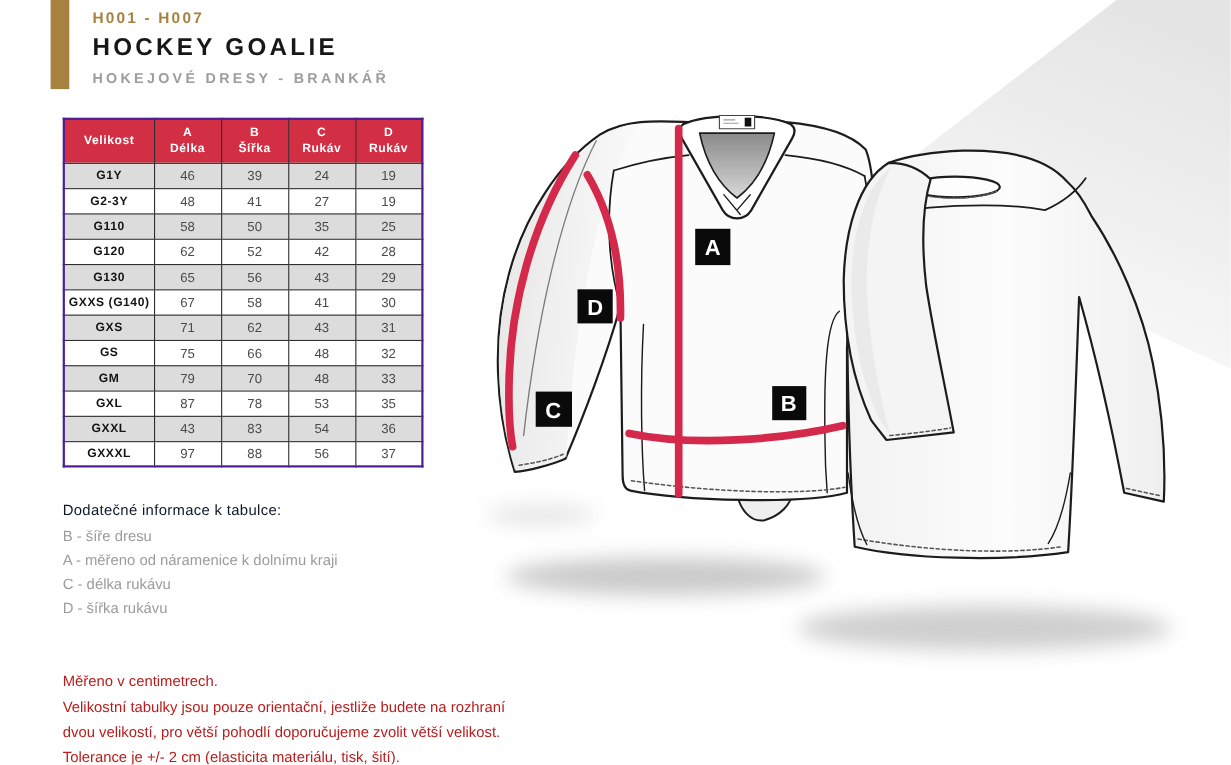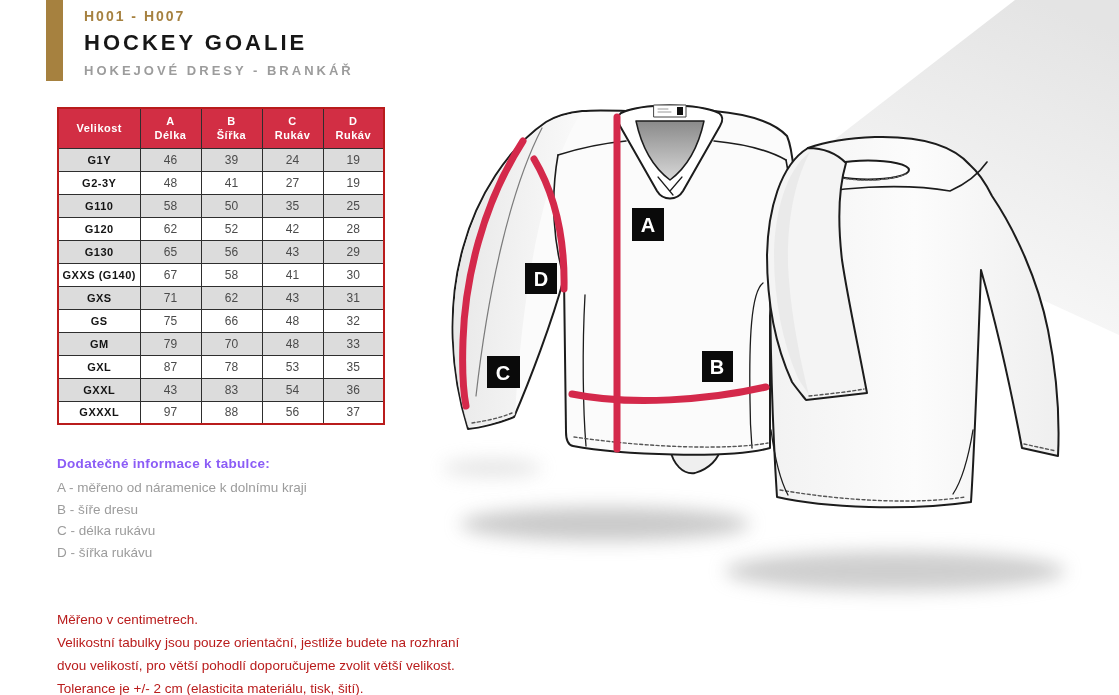--- a/index.html
+++ b/index.html
@@ -9,33 +9,33 @@
 
   
   .brand-bar { position:absolute; left:46px; top:0; width:17px; height:81px; background:#a6813f; }
   .hdr { position:absolute; left:84px; top:8px; }
   .hdr .code { font-size:14px; font-weight:bold; letter-spacing:2px; color:#a6813f; }
   .hdr .title { font-size:22px; font-weight:800; letter-spacing:3px; color:#171717; margin-top:1px; line-height:36px; }
   .hdr .subtitle { font-size:13px; font-weight:bold; letter-spacing:3px; color:#9c9c9c; margin-top:2px; }
 
   
   table.sizes { position:absolute; left:57px; top:107px; width:327px;
-    border-collapse:collapse; border:2px solid #b91c1c; table-layout:fixed; }
+    border-collapse:collapse; border:2px solid #4c1d95; table-layout:fixed; }
   table.sizes th, table.sizes td { border:1px solid #2e2e2e; text-align:center; vertical-align:middle; }
   table.sizes th { background:#d22e44; color:#ffffff; font-size:11px; font-weight:bold;
     height:40px; line-height:14px; letter-spacing:0.5px; }
   table.sizes td { height:23px; font-size:12px; color:#4b4b4b; background:#ffffff; }
   table.sizes td.size { font-size:11px; font-weight:bold; color:#141414; letter-spacing:0.5px; }
   table.sizes tbody tr:nth-child(odd) td { background:#dcdcdc; }
   col.c-size { width:82px; }
   col.c-val { width:61px; }
 
   
   .info { position:absolute; left:57px; top:456px; }
-  .info .heading { font-size:13.5px; font-weight:bold; color:#8b5cf6; margin-bottom:6px; letter-spacing:0.3px; }
+  .info .heading { font-size:13.5px; font-weight:normal; color:#0f172a; margin-bottom:6px; letter-spacing:0.3px; }
   .info .line { font-size:13.5px; color:#9c9c9c; line-height:21.5px; }
   .notes { position:absolute; left:57px; top:608px; }
   .notes .line { font-size:13.5px; color:#b91c1c; line-height:23px; }
 
   
   .diagram { position:absolute; left:430px; top:0; width:689px; height:695px; }
   .diagram svg { display:block; width:689px; height:695px; }
   .measure-letter { font-family:"Liberation Sans", sans-serif; font-size:20px; font-weight:bold; fill:#ffffff; }
 </style>
 </head>
@@ -150,22 +150,22 @@
           <td>97</td>
           <td>88</td>
           <td>56</td>
           <td>37</td>
         </tr>
     </tbody>
   </table>
 
   <div class="info">
     <div class="heading">Dodatečné informace k tabulce:</div>
+    <div class="line">B - šíře dresu</div>
     <div class="line">A - měřeno od náramenice k dolnímu kraji</div>
-    <div class="line">B - šíře dresu</div>
     <div class="line">C - délka rukávu</div>
     <div class="line">D - šířka rukávu</div>
   </div>
 
   <div class="notes">
     <div class="line">Měřeno v centimetrech.</div>
     <div class="line">Velikostní tabulky jsou pouze orientační, jestliže budete na rozhraní</div>
     <div class="line">dvou velikostí, pro větší pohodlí doporučujeme zvolit větší velikost.</div>
     <div class="line">Tolerance je +/- 2 cm (elasticita materiálu, tisk, šití).</div>
   </div>

